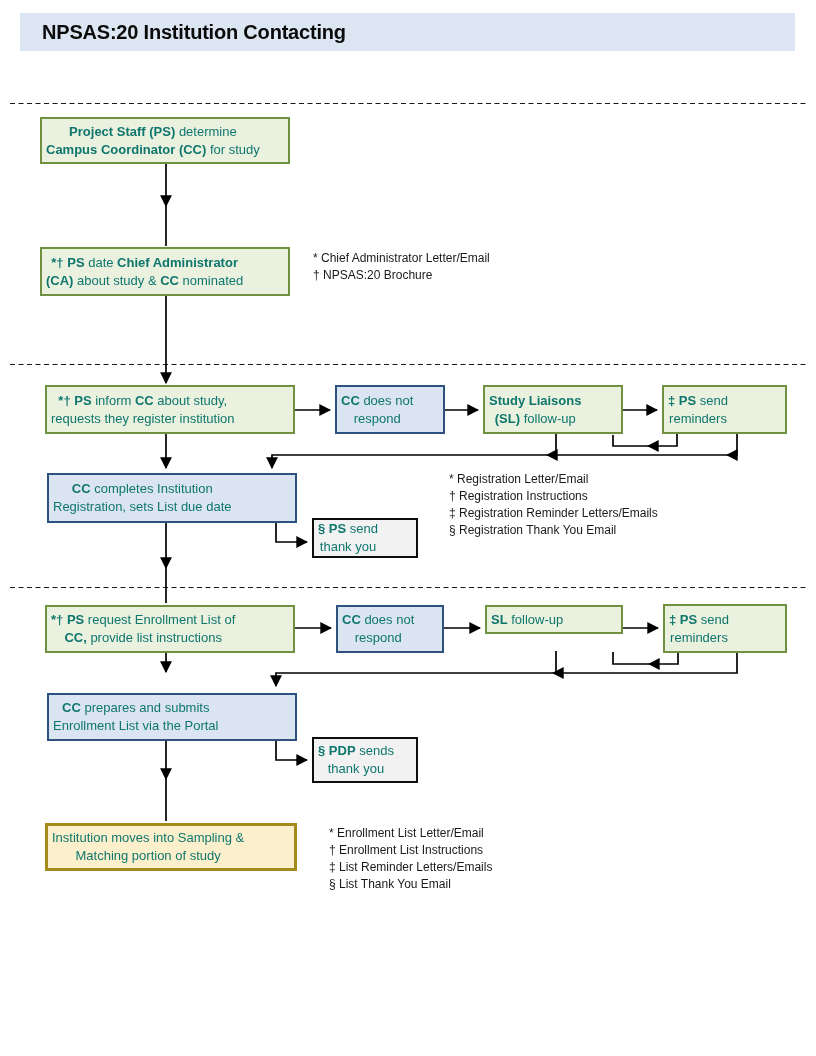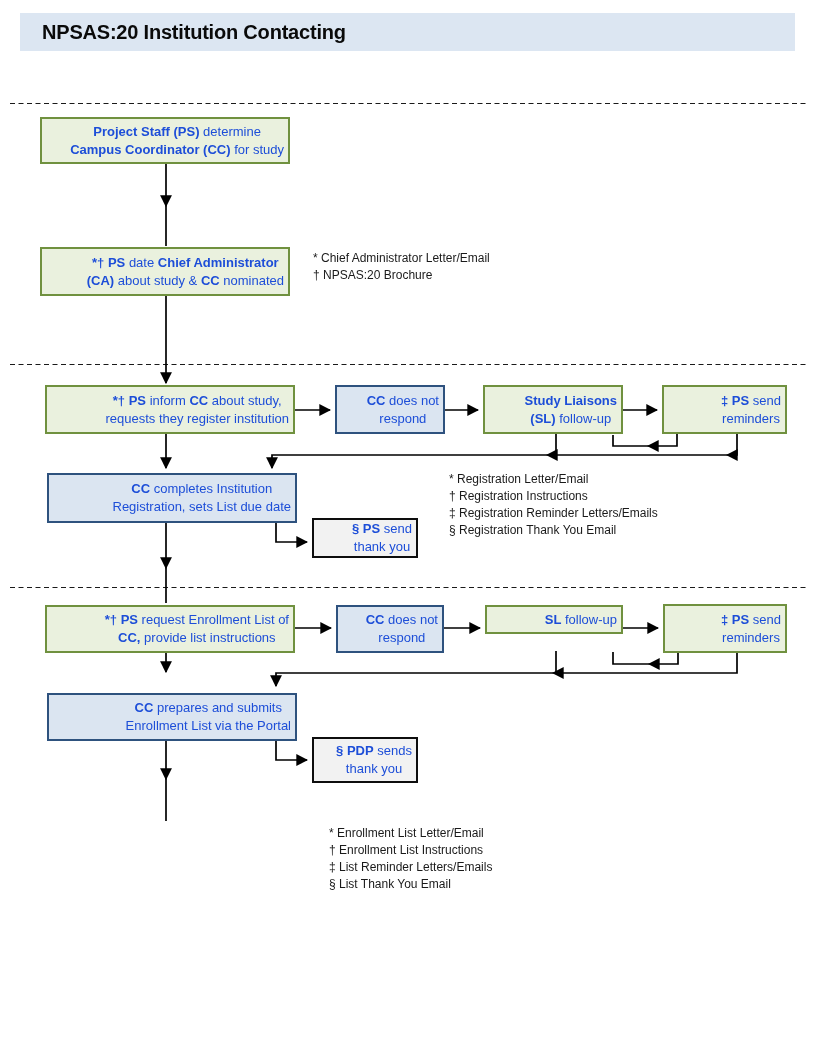--- a/index.html
+++ b/index.html
@@ -9,23 +9,23 @@
   }
   #title-bar{
     position:absolute;left:20px;top:13px;width:775px;height:38px;
     background:var(--title-bar-bg,#dce6f2);display:flex;align-items:center;
   }
   #title-bar .title{
     font-size:20px;font-weight:700;padding-left:22px;letter-spacing:-0.2px;color:#0a0a0a;
   }
   svg.layer{position:absolute;left:0;top:0;z-index:1;}
   .box{
-    position:absolute;z-index:2;display:flex;align-items:center;justify-content:flex-end;
+    position:absolute;z-index:2;display:flex;align-items:center;justify-content:flex-start;
     text-align:center;font-size:13px;line-height:1.38;box-sizing:border-box;padding:1px 4px;
-    color:#1d4ed8;
+    color:#0f766e;
   }
   .box b{font-weight:700;}
   .green{background:var(--green-fill,#eaf1de);border:2.5px solid var(--green-border,#70913f);}
   .blue{background:var(--blue-fill,#dbe5f1);border:2.5px solid var(--blue-border,#2e527e);}
   .gray{background:var(--gray-fill,#f2f2f2);border:2.5px solid var(--gray-border,#0d0d0d);}
   .yellow{background:var(--yellow-fill,#fcf0cc);border:3px solid var(--yellow-border,#a28a1d);}
   .footnotes{
     position:absolute;z-index:2;font-size:12px;color:#1a1a1a;line-height:17px;white-space:nowrap;
   }
 </style>
@@ -138,20 +138,23 @@
   <div class="box green" style="left:663px;top:604px;width:124px;height:49px">
     <span><b>‡</b><span>   </span><b>PS</b><span> send</span><br><span>reminders</span></span>
   </div>
   <div class="box blue" style="left:47px;top:693px;width:250px;height:48px">
     <span><b>CC</b><span> prepares and submits</span><br><span>Enrollment List via the Portal</span></span>
   </div>
   <div class="box gray" style="left:312px;top:737px;width:106px;height:46px">
     <span><b>§ </b><b>PDP</b><span> sends</span><br><span>thank you</span></span>
   </div>
 
+  <div class="box yellow" style="left:45px;top:823px;width:252px;height:48px">
+    <span><span>Institution moves into Sampling &amp;</span><br><span>Matching portion of study</span></span>
+  </div>
   <div class="footnotes" style="left:329px;top:825px">
     <div>* Enrollment List Letter/Email</div>
     <div>† Enrollment List Instructions</div>
     <div>‡ List Reminder Letters/Emails</div>
     <div>§ List Thank You Email</div>
   </div>
 
 </div>
 
 </body></html>

